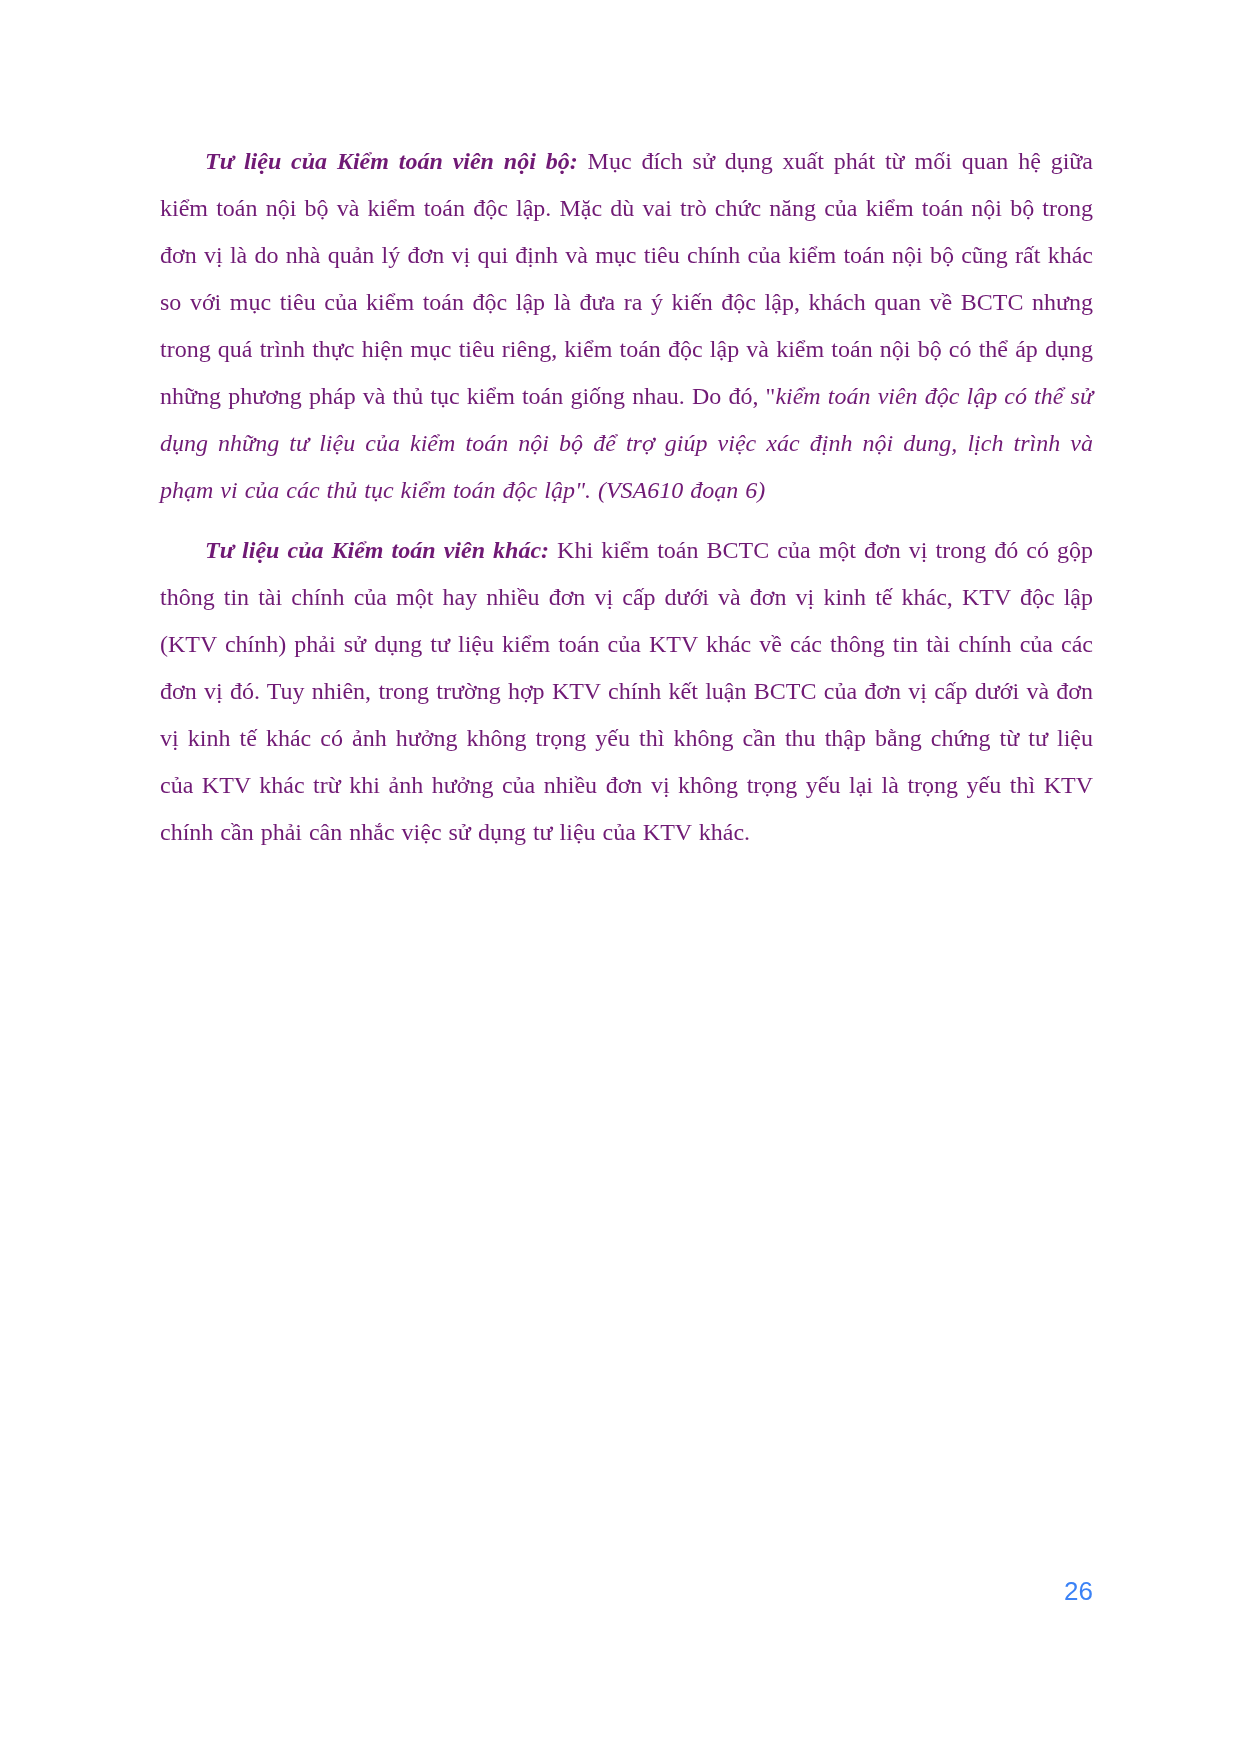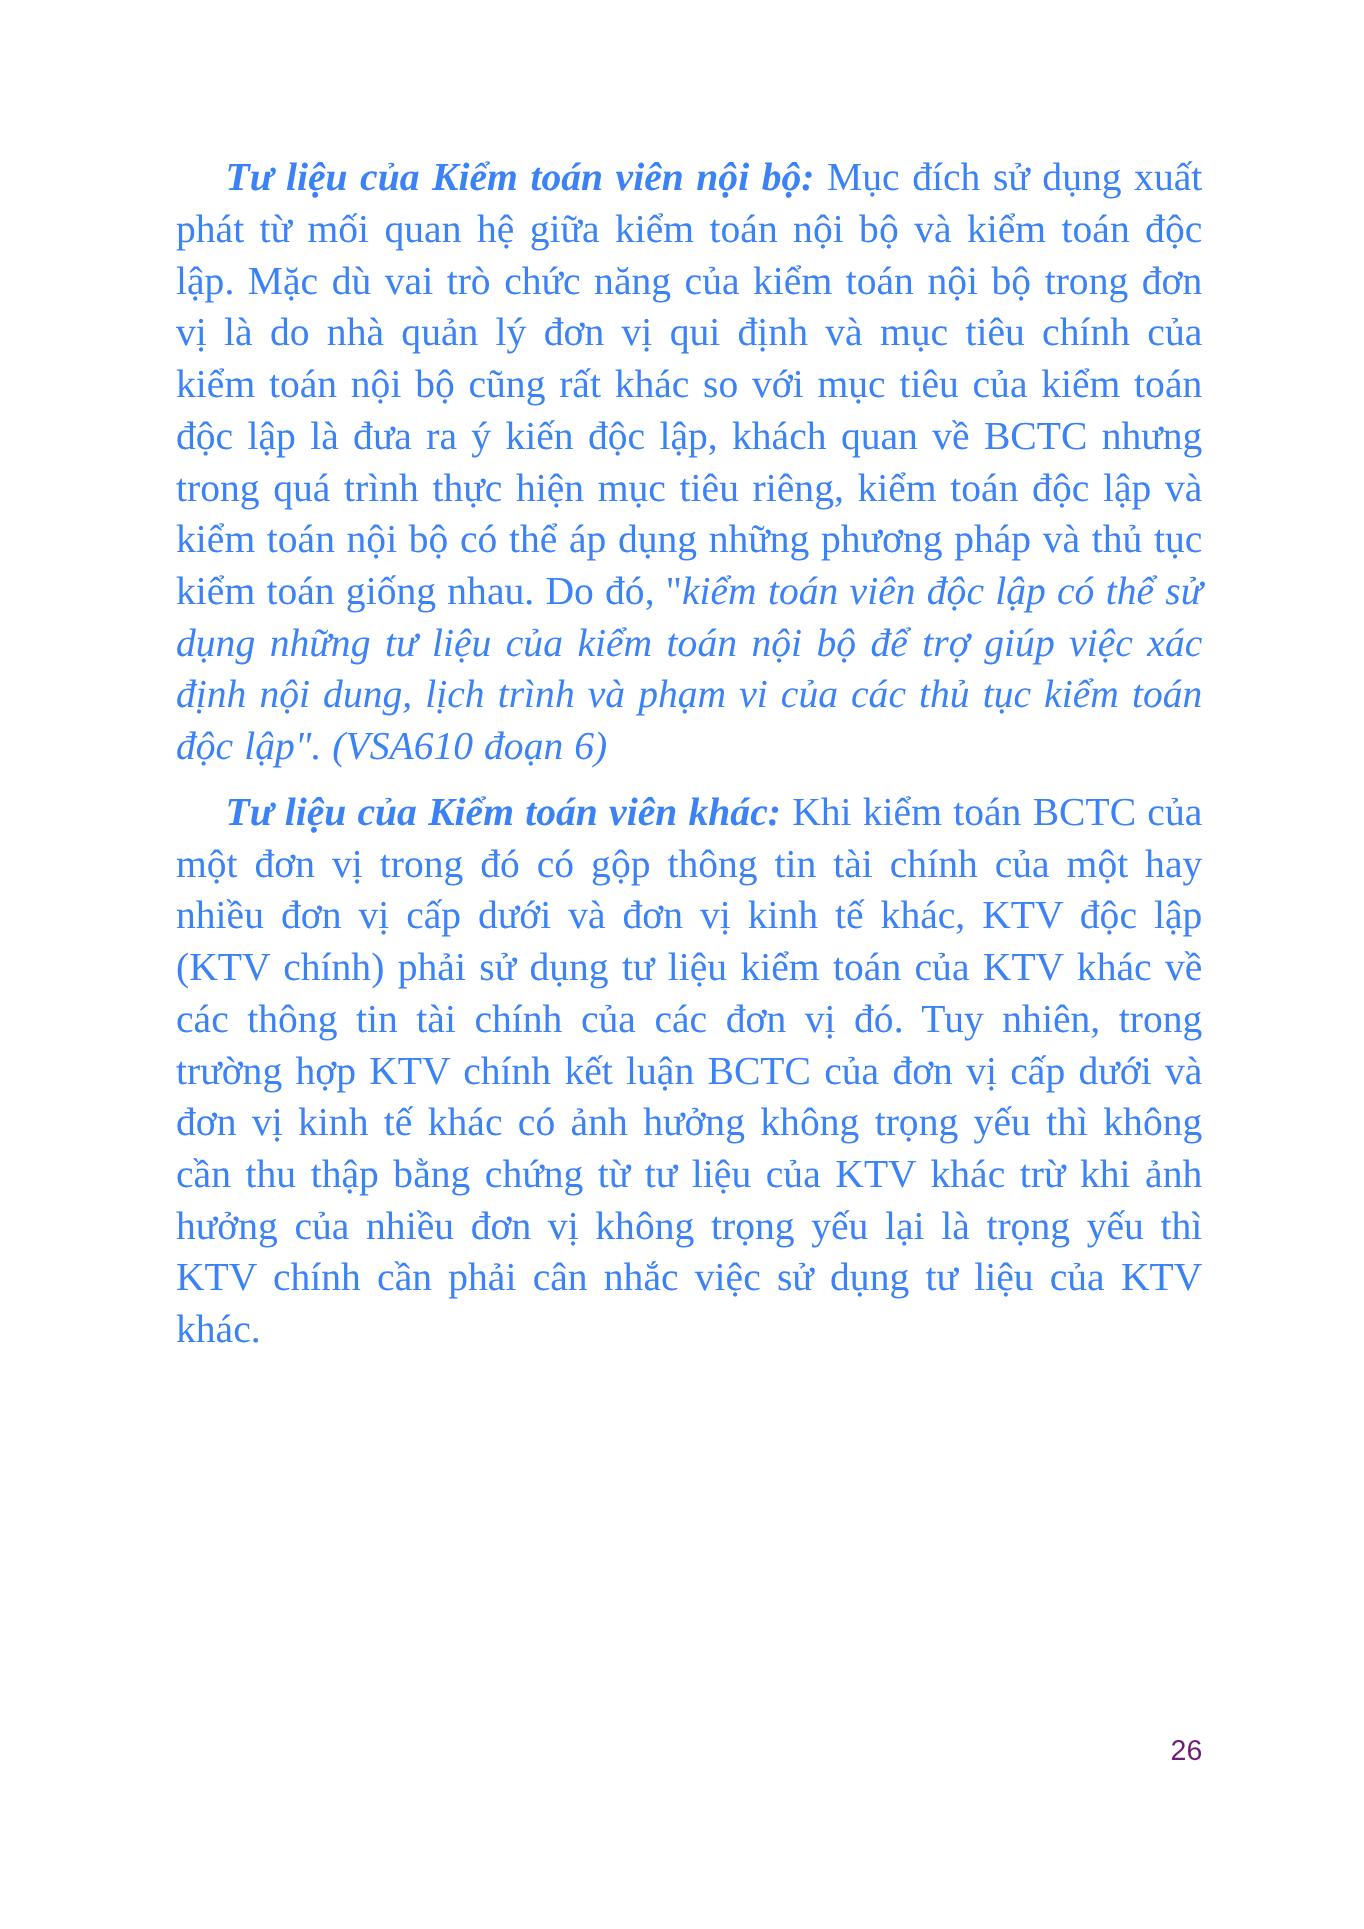--- a/index.html
+++ b/index.html
@@ -17,44 +17,44 @@
     font-family: "Liberation Serif", serif;
   }
   .content {
     position: absolute;
     left: 160px;
     top: 138px;
     width: 933px;
   }
   .para {
     margin: 0;
-    font-size: 36px;
+    font-size: 24px;
     line-height: 47px;
     text-align: justify;
     text-align-last: left;
     text-indent: 45px;
-    color: #3b82f6;
+    color: #701a75;
     word-spacing: 1px;
   }
   .para + .para {
     margin-top: 13px;
   }
   .run.normal { font-style: normal; font-weight: normal; }
   .run.italic { font-style: italic; font-weight: normal; }
   .run.bold-italic { font-style: italic; font-weight: bold; }
   .page-number {
     position: absolute;
     left: 160px;
     top: 1576px;
     width: 933px;
     text-align: right;
     font-family: "Liberation Sans", sans-serif;
     font-size: 26px;
     line-height: 30px;
-    color: #701a75;
+    color: #3b82f6;
   }
 </style>
 </head>
 <body>
 
 <div class="page" style="background: rgb(255, 255, 255); color: rgb(0, 0, 0);">
   <div class="content">
 
   <p class="para"><span class="run bold-italic">Tư liệu của Kiểm toán viên nội bộ:</span><span class="run normal"> Mục đích sử dụng xuất phát từ mối quan hệ giữa kiểm toán nội bộ và kiểm toán độc lập. Mặc dù vai trò chức năng của kiểm toán nội bộ trong đơn vị là do nhà quản lý đơn vị qui định và mục tiêu chính của kiểm toán nội bộ cũng rất khác so với mục tiêu của kiểm toán độc lập là đưa ra ý kiến độc lập, khách quan về BCTC nhưng trong quá trình thực hiện mục tiêu riêng, kiểm toán độc lập và kiểm toán nội bộ có thể áp dụng những phương pháp và thủ tục kiểm toán giống nhau. Do đó, "</span><span class="run italic">kiểm toán viên độc lập có thể sử dụng những tư liệu của kiểm toán nội bộ để trợ giúp việc xác định nội dung, lịch trình và phạm vi của các thủ tục kiểm toán độc lập". (VSA610 đoạn 6)</span></p>
       <p class="para"><span class="run bold-italic">Tư liệu của Kiểm toán viên khác:</span><span class="run normal"> Khi kiểm toán BCTC của một đơn vị trong đó có gộp thông tin tài chính của một hay nhiều đơn vị cấp dưới và đơn vị kinh tế khác, KTV độc lập (KTV chính) phải sử dụng tư liệu kiểm toán của KTV khác về các thông tin tài chính của các đơn vị đó. Tuy nhiên, trong trường hợp KTV chính kết luận BCTC của đơn vị cấp dưới và đơn vị kinh tế khác có ảnh hưởng không trọng yếu thì không cần thu thập bằng chứng từ tư liệu của KTV khác trừ khi ảnh hưởng của nhiều đơn vị không trọng yếu lại là trọng yếu thì KTV chính cần phải cân nhắc việc sử dụng tư liệu của KTV khác.</span></p>

